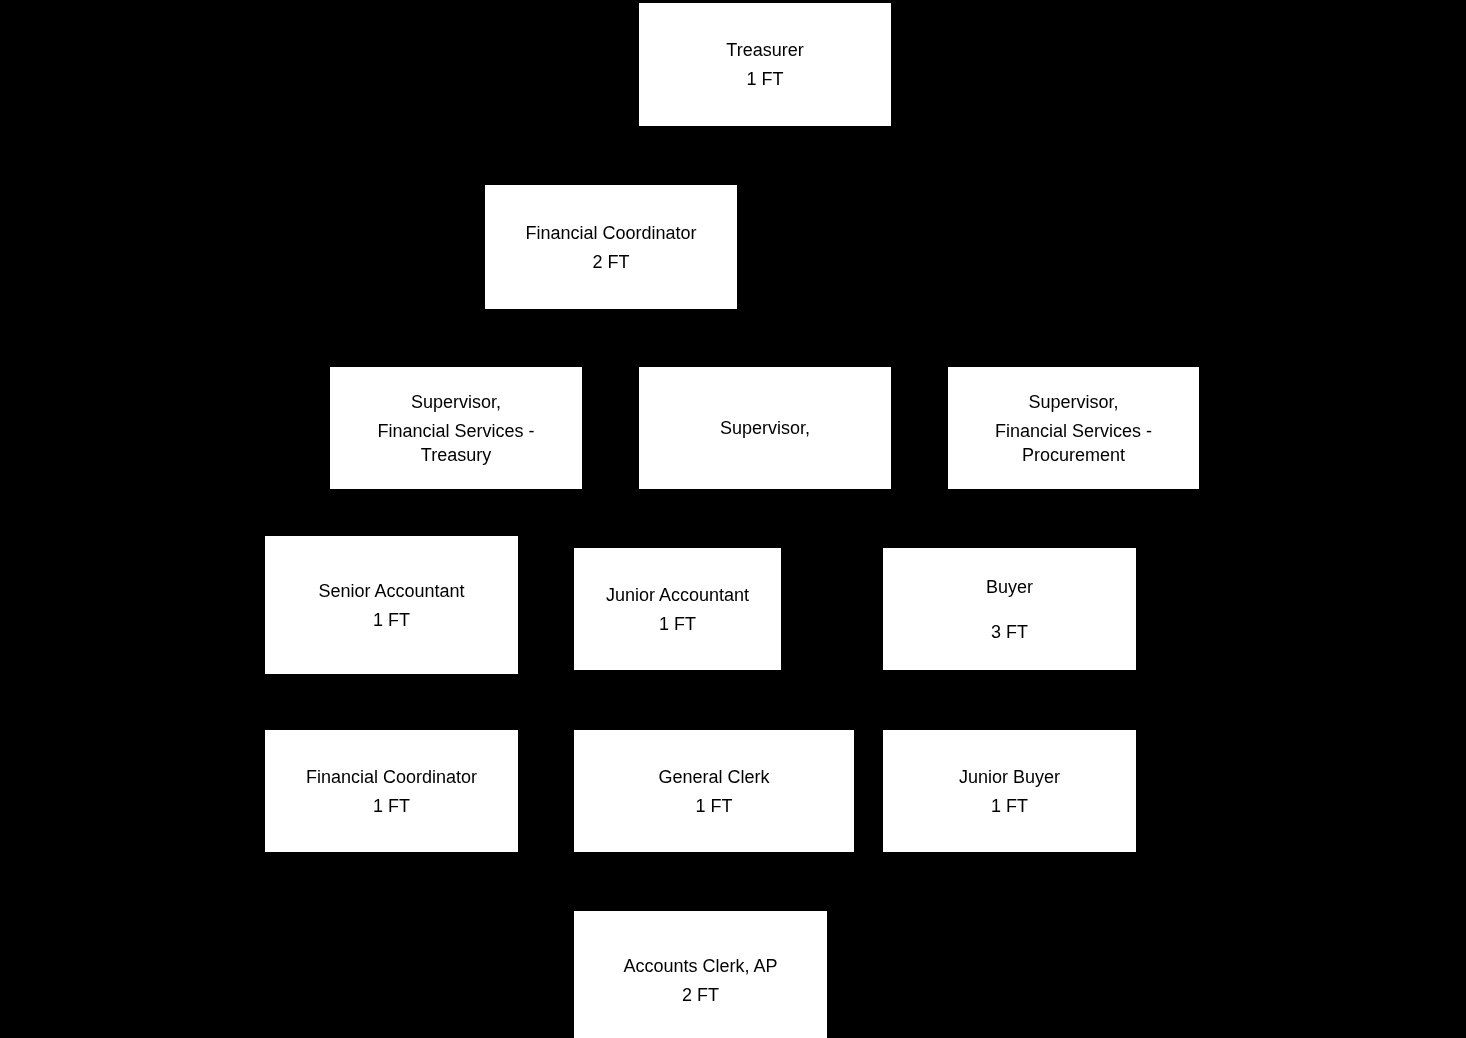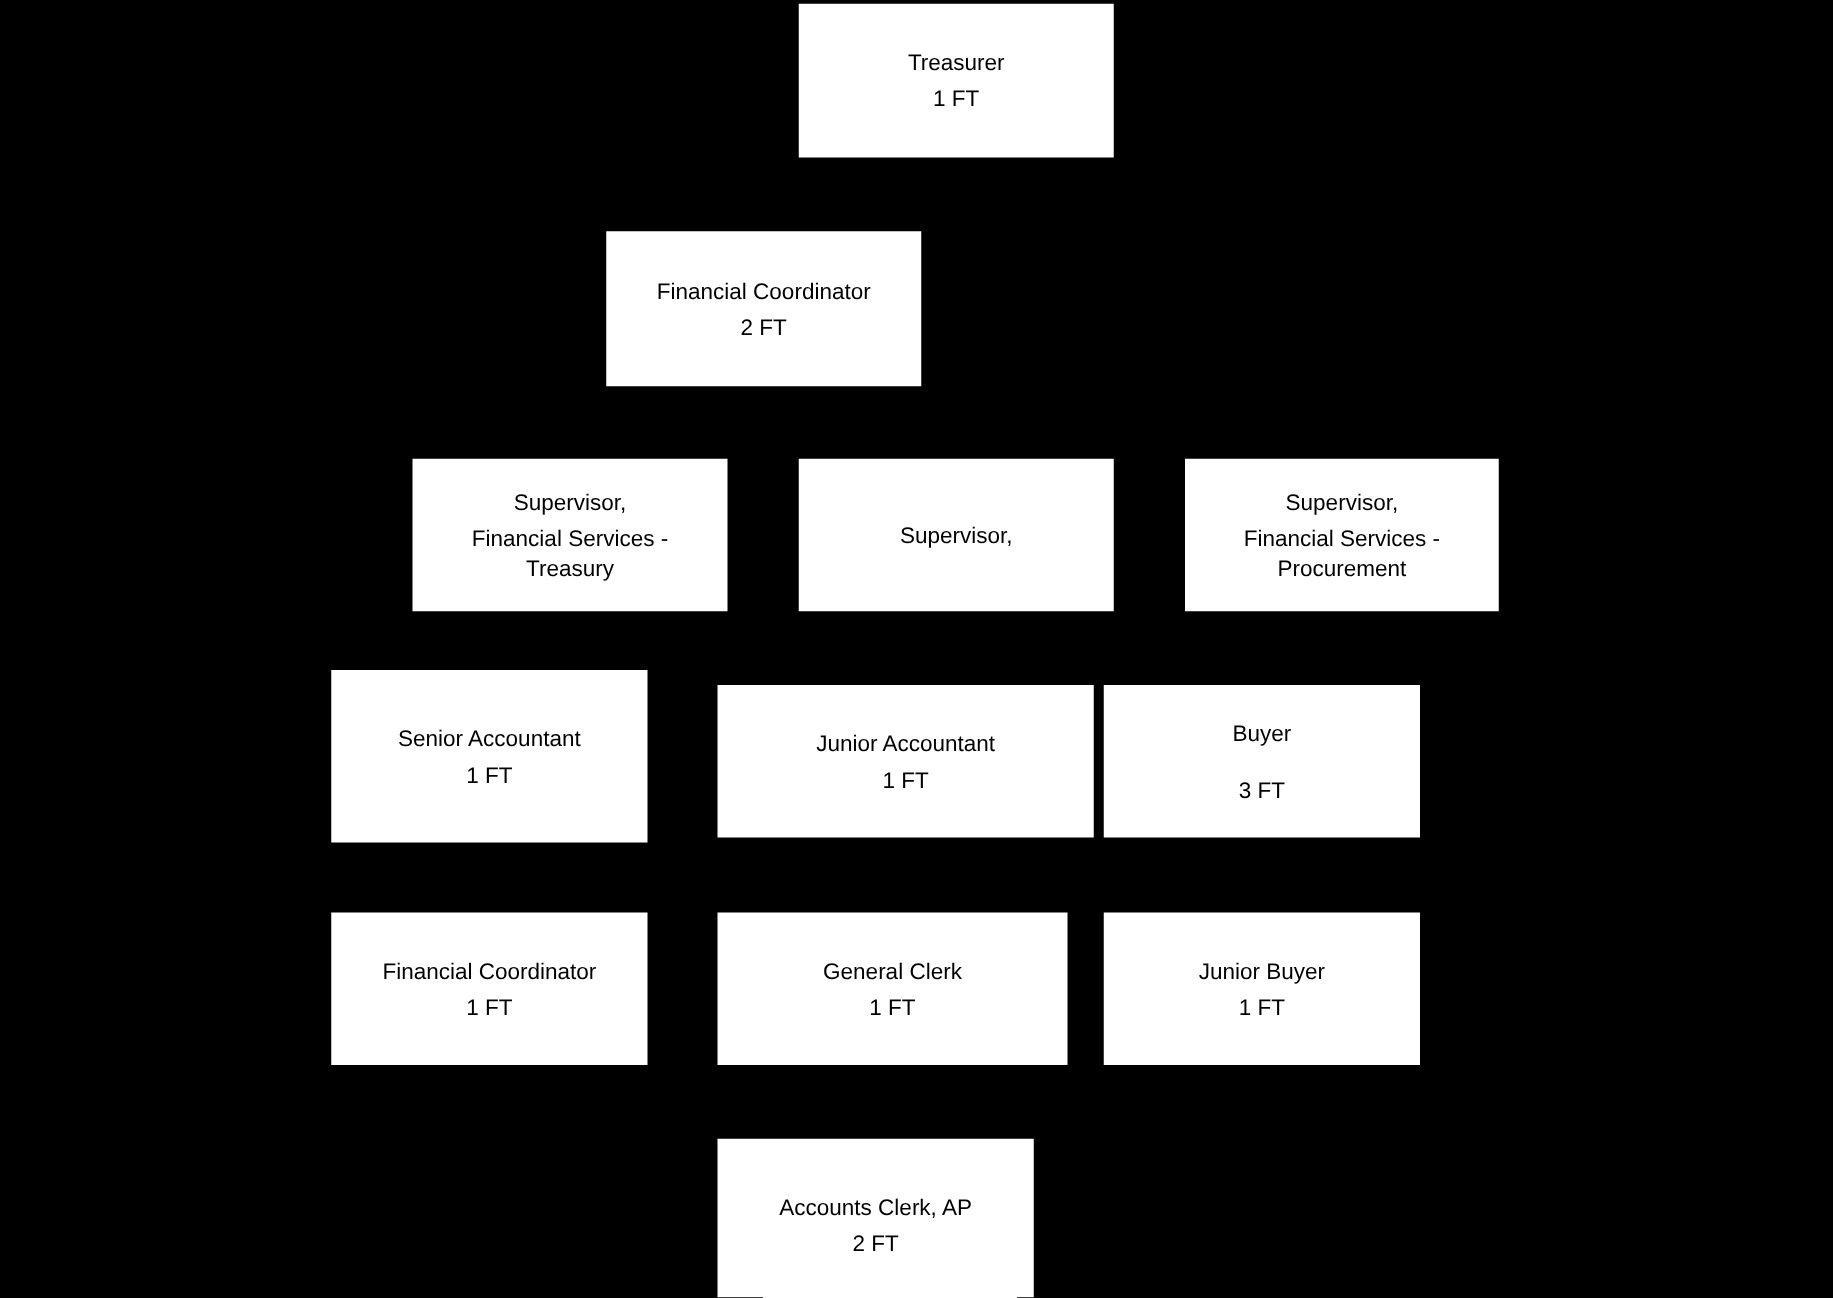--- a/index.html
+++ b/index.html
@@ -78,21 +78,21 @@
 Procurement</span>
 
   </div>
 
   <div class="org-node" style="left:265px; top:536px; width:253px; height:138px;">
     <span class="line title">Senior Accountant</span>
 
     <span class="line ft">1 FT</span>
   </div>
 
-  <div class="org-node" style="left:574px; top:548px; width:301px; height:122px;">
+  <div class="org-node" style="left:574px; top:548px; width:207px; height:122px;">
     <span class="line title">Junior Accountant</span>
 
     <span class="line ft">1 FT</span>
   </div>
 
   <div class="org-node" style="left:883px; top:548px; width:253px; height:122px;gap:16px;">
     <span class="line title">Buyer</span>
 
     <span class="line ft">3 FT</span>
   </div>

